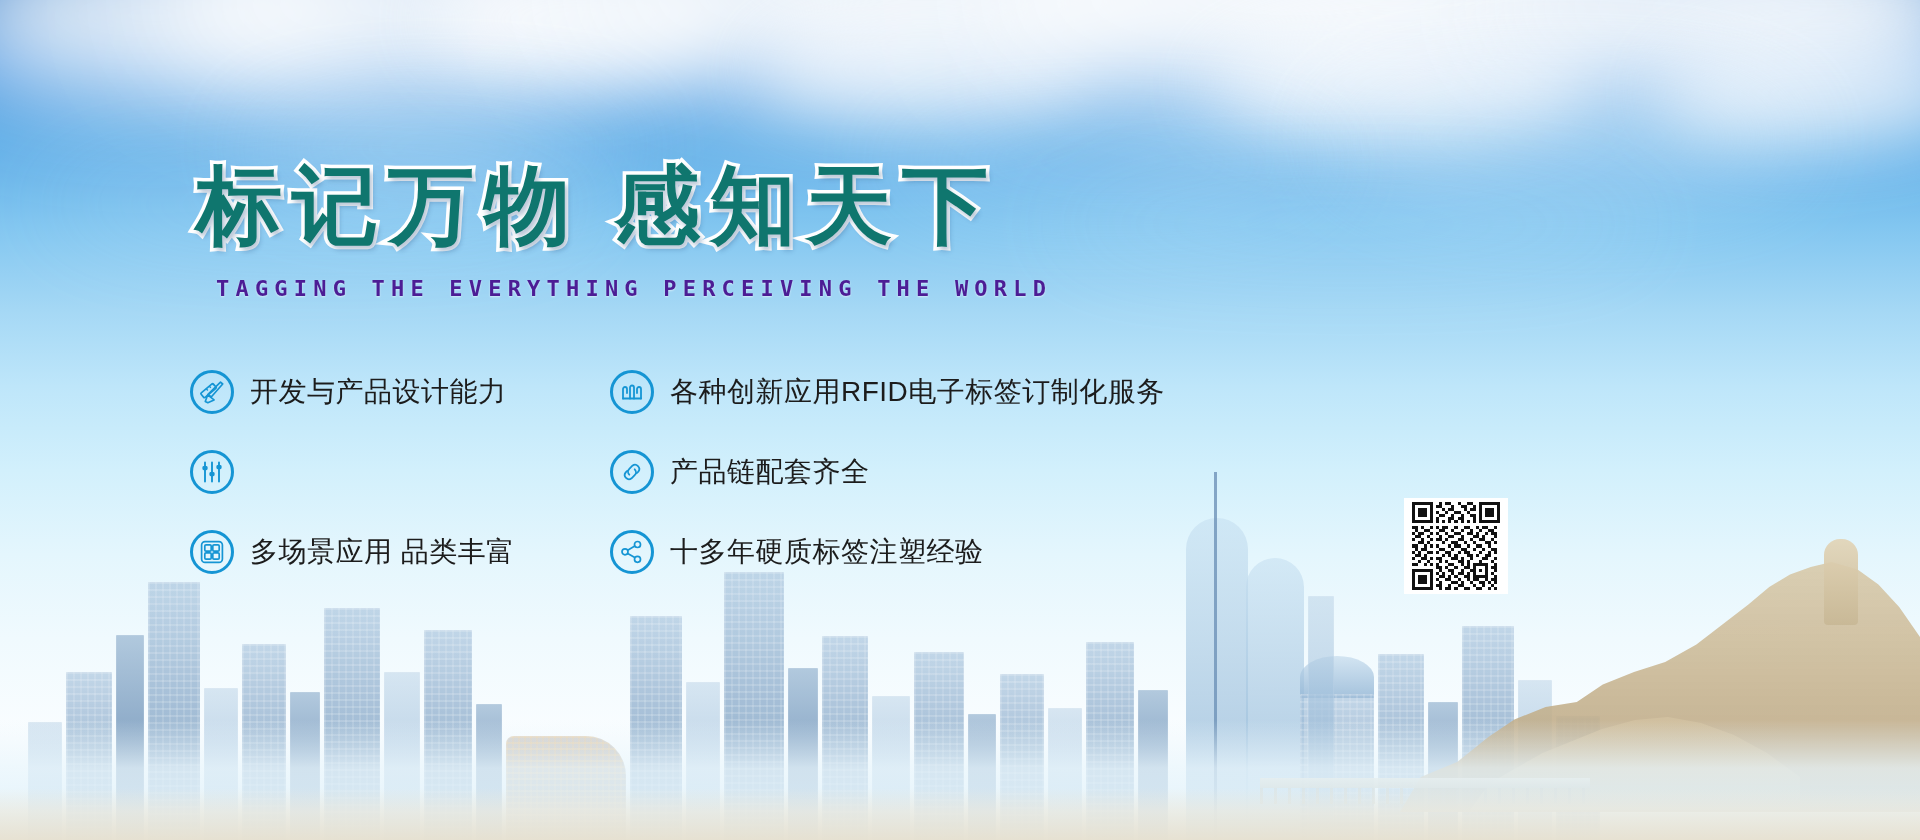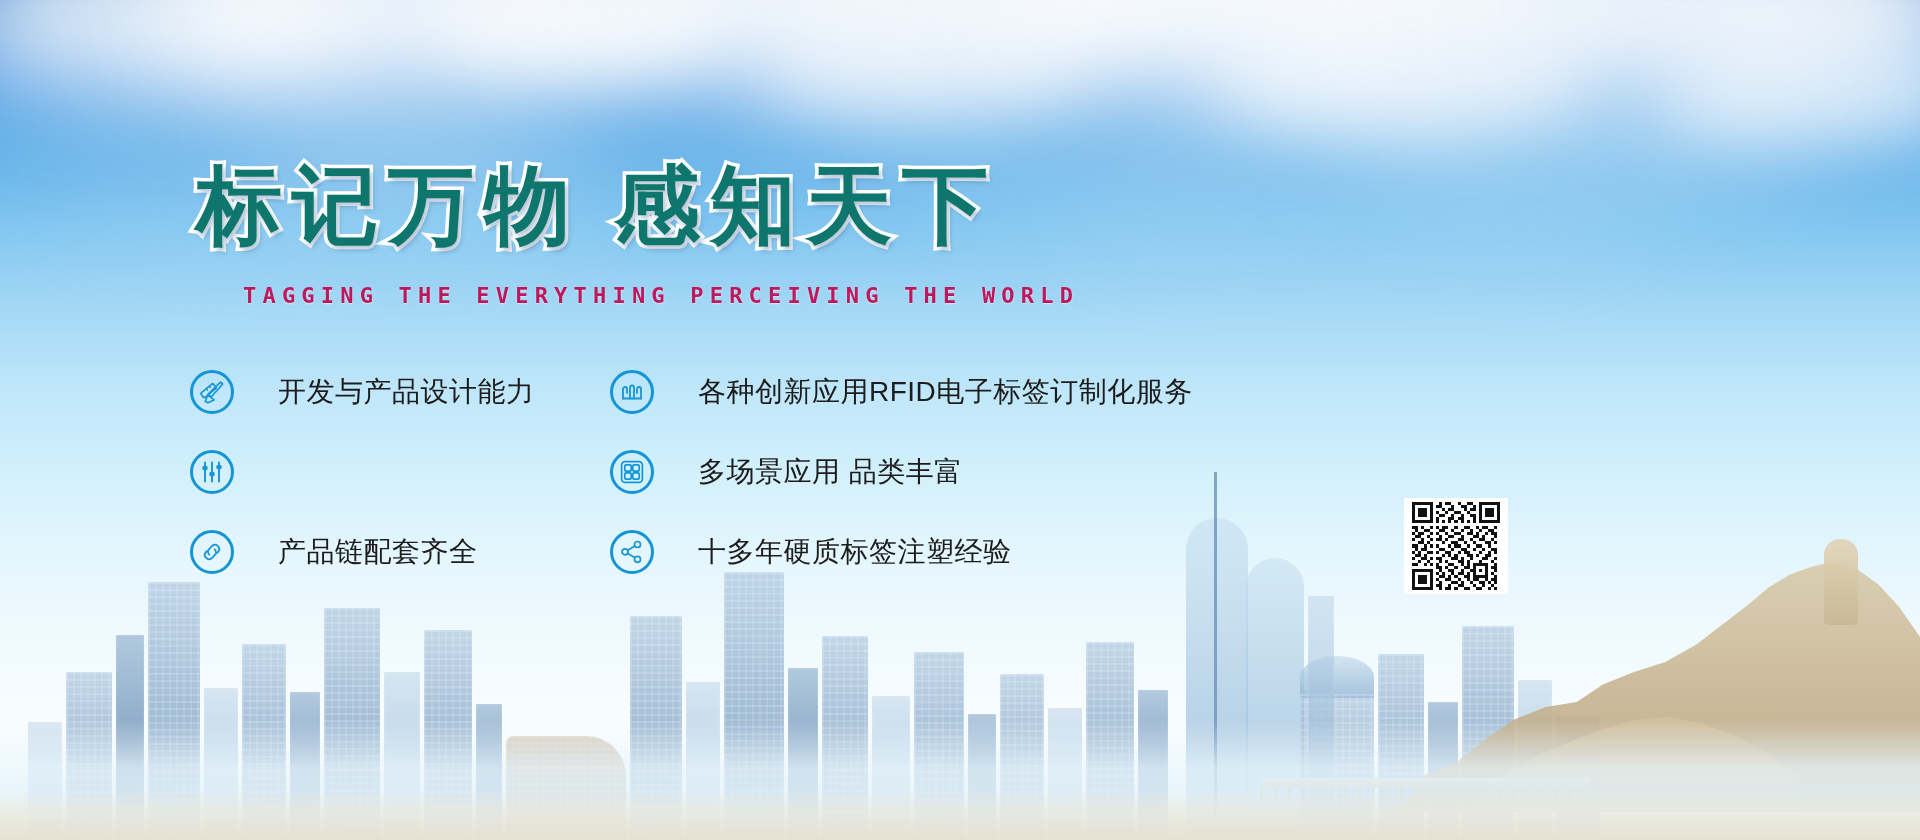--- a/index.html
+++ b/index.html
@@ -116,29 +116,28 @@
     font-weight:700;
     letter-spacing:10px;
     color:#0f766e;
     -webkit-text-stroke:7px #ffffff;
     paint-order:stroke fill;
     text-shadow:3px 4px 5px rgba(40,80,130,.32);
     white-space:nowrap;
     line-height:1;
   }
   .subline{
-    position:absolute;left:216px;top:283px;
+    position:absolute;left:216px;top:276px;
     font-size:22px;
     font-weight:700;
     letter-spacing:6.2px;
-    color:#be185d;
+    color:#4c1d95;
     white-space:nowrap;
     font-family:"DejaVu Sans Mono","Liberation Mono",monospace;
     text-shadow:0 1px 2px rgba(255,255,255,.55);
-    margin-left:27px;
   }
 
   .features{
     position:absolute;left:190px;top:352px;
     display:grid;
     grid-template-columns:420px auto;
     grid-auto-rows:80px;
     align-items:center;
   }
   .feat{display:flex;align-items:center;gap:16px;}
@@ -149,21 +148,20 @@
     display:flex;align-items:center;justify-content:center;
     box-sizing:border-box;
   }
   .ficon svg{display:block;}
   .ftext{
     font-size:28px;
     color:#1c1c1c;
     white-space:nowrap;
     letter-spacing:.5px;
     font-family:"Liberation Sans","DejaVu Sans",sans-serif;
-    margin-left:28px;
   }
 
   
   .qrbox{
     position:absolute;left:1404px;top:498px;
     width:96px;height:88px;
     background:#ffffff;
     padding:4px;
     box-sizing:content-box;
   }
@@ -276,39 +274,39 @@
             <path d="M6 3.5v19M13 3.5v19M20 3.5v19"></path>
             <rect x="3.4" y="7" width="5.2" height="4.2" rx="1.4" fill="#1595d4" stroke="none"></rect>
             <rect x="10.4" y="13" width="5.2" height="4.2" rx="1.4" fill="#1595d4" stroke="none"></rect>
             <rect x="17.4" y="6" width="5.2" height="4.2" rx="1.4" fill="#1595d4" stroke="none"></rect>
           </svg>
         </span>
       </div>
 
       <div class="feat">
         <span class="ficon">
+          <svg width="26" height="26" viewBox="0 0 26 26" fill="none" stroke="#1595d4" stroke-width="1.8" stroke-linecap="round">
+            <path d="M10.3 15.7a4.2 4.2 0 0 1 0-5.9l3.1-3.1a4.2 4.2 0 0 1 5.9 5.9l-1.6 1.6"></path>
+            <path d="M15.7 10.3a4.2 4.2 0 0 1 0 5.9l-3.1 3.1a4.2 4.2 0 0 1-5.9-5.9l1.6-1.6"></path>
+          </svg>
+        </span>
+        <span class="ftext">产品链配套齐全</span>
+      </div>
+
+      <div class="feat">
+        <span class="ficon">
           <svg width="26" height="26" viewBox="0 0 26 26" fill="none" stroke="#1595d4" stroke-width="1.7">
             <rect x="2.6" y="2.6" width="20.8" height="20.8" rx="3.4"></rect>
             <rect x="5.8" y="5.8" width="6.4" height="6.4" rx="1.2"></rect>
             <rect x="13.8" y="5.8" width="6.4" height="6.4" rx="1.2"></rect>
             <rect x="5.8" y="13.8" width="6.4" height="6.4" rx="1.2"></rect>
             <rect x="13.8" y="13.8" width="6.4" height="6.4" rx="1.2"></rect>
           </svg>
         </span>
         <span class="ftext">多场景应用 品类丰富</span>
-      </div>
-
-      <div class="feat">
-        <span class="ficon">
-          <svg width="26" height="26" viewBox="0 0 26 26" fill="none" stroke="#1595d4" stroke-width="1.8" stroke-linecap="round">
-            <path d="M10.3 15.7a4.2 4.2 0 0 1 0-5.9l3.1-3.1a4.2 4.2 0 0 1 5.9 5.9l-1.6 1.6"></path>
-            <path d="M15.7 10.3a4.2 4.2 0 0 1 0 5.9l-3.1 3.1a4.2 4.2 0 0 1-5.9-5.9l1.6-1.6"></path>
-          </svg>
-        </span>
-        <span class="ftext">产品链配套齐全</span>
       </div>
 
       <div class="feat">
         <span class="ficon">
           <svg width="26" height="26" viewBox="0 0 26 26" fill="none" stroke="#1595d4" stroke-width="1.7">
             <circle cx="18.5" cy="5.5" r="3"></circle>
             <circle cx="6" cy="12.8" r="3"></circle>
             <circle cx="18.5" cy="20.3" r="3"></circle>
             <path d="M15.8 7.1 8.7 11.3M8.7 14.4l7.1 4.2"></path>
           </svg>

